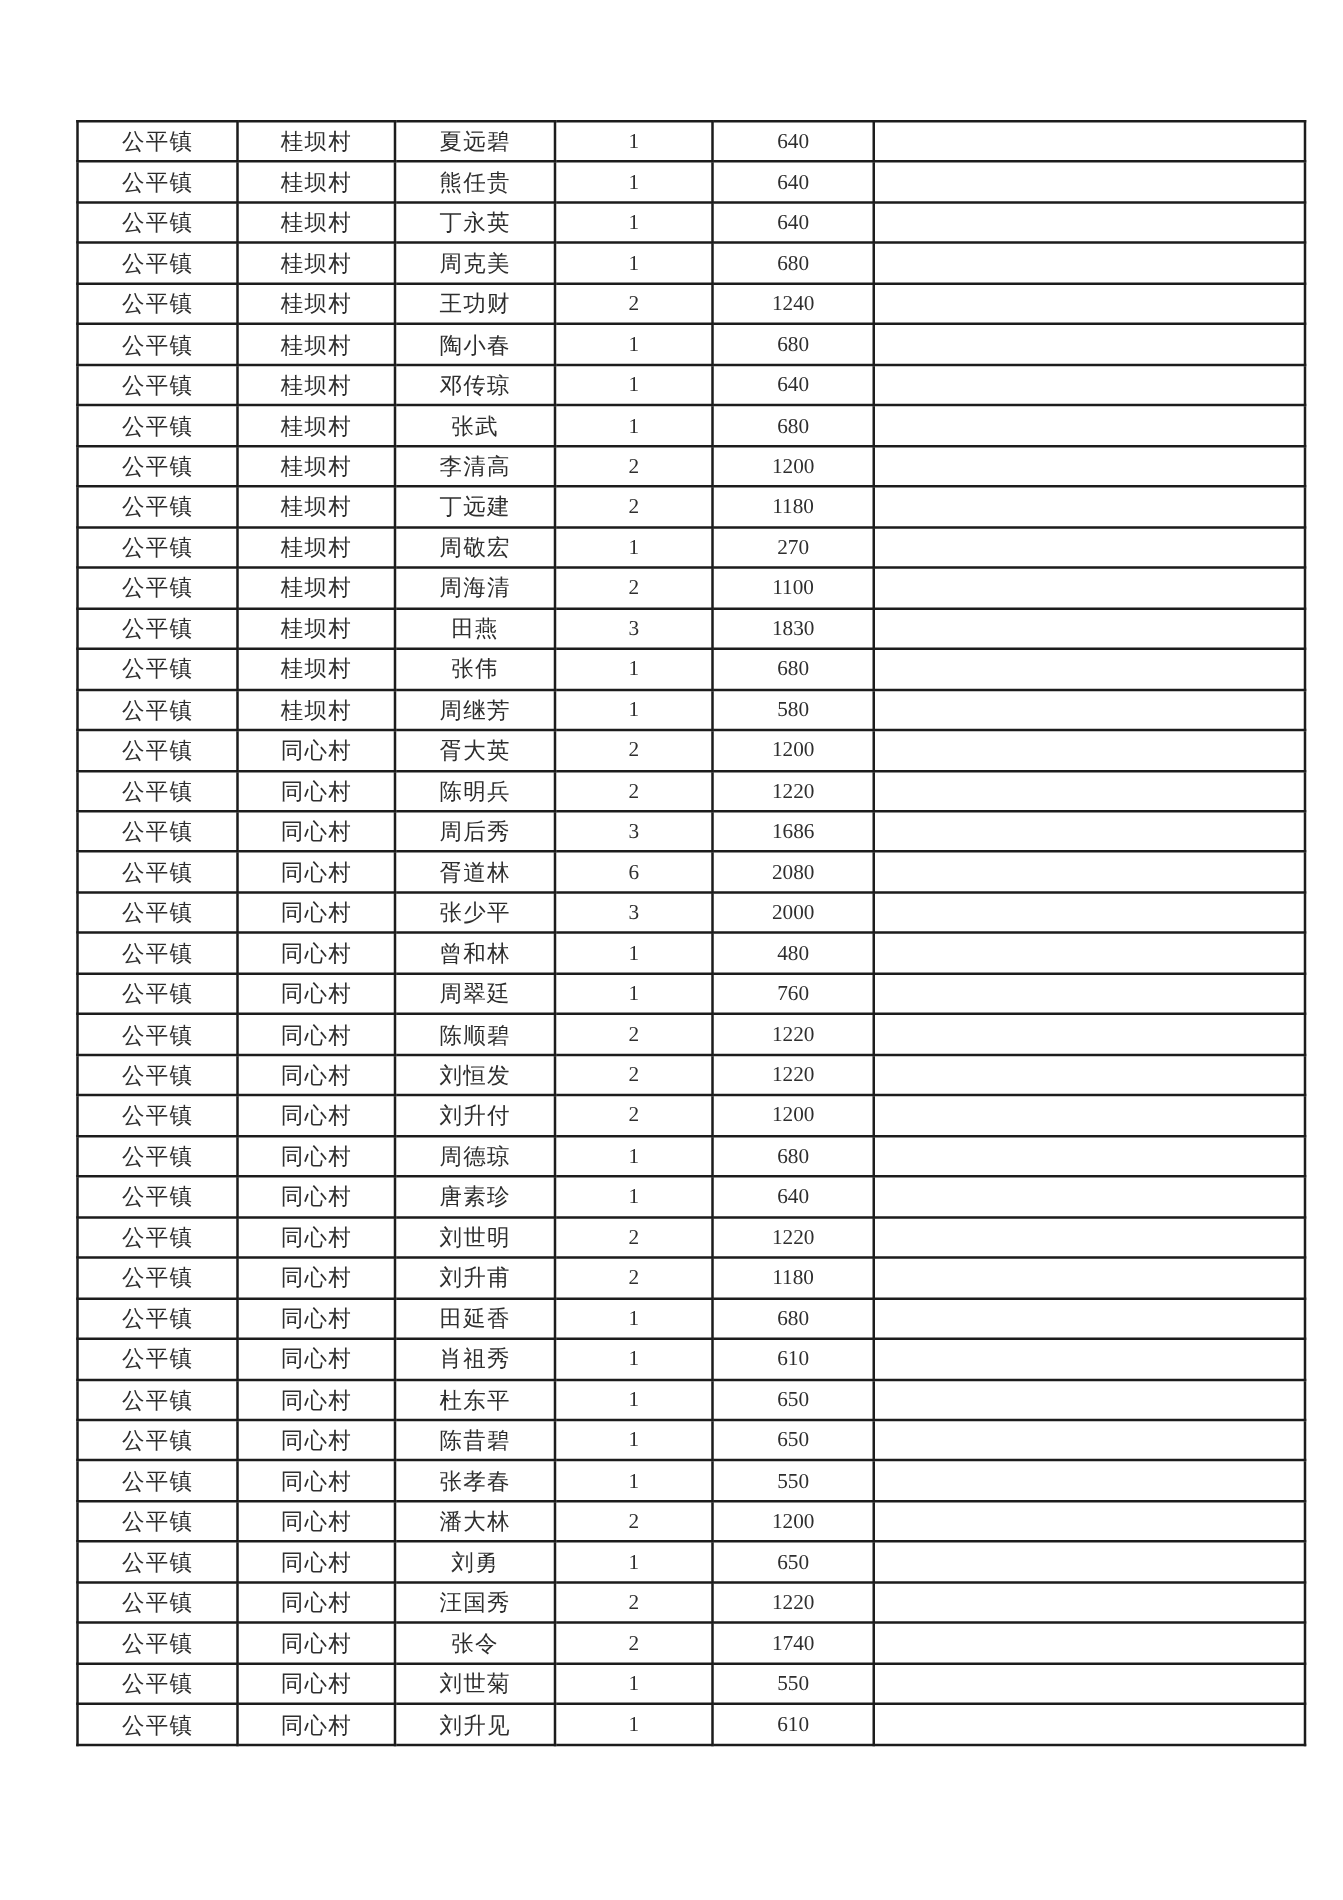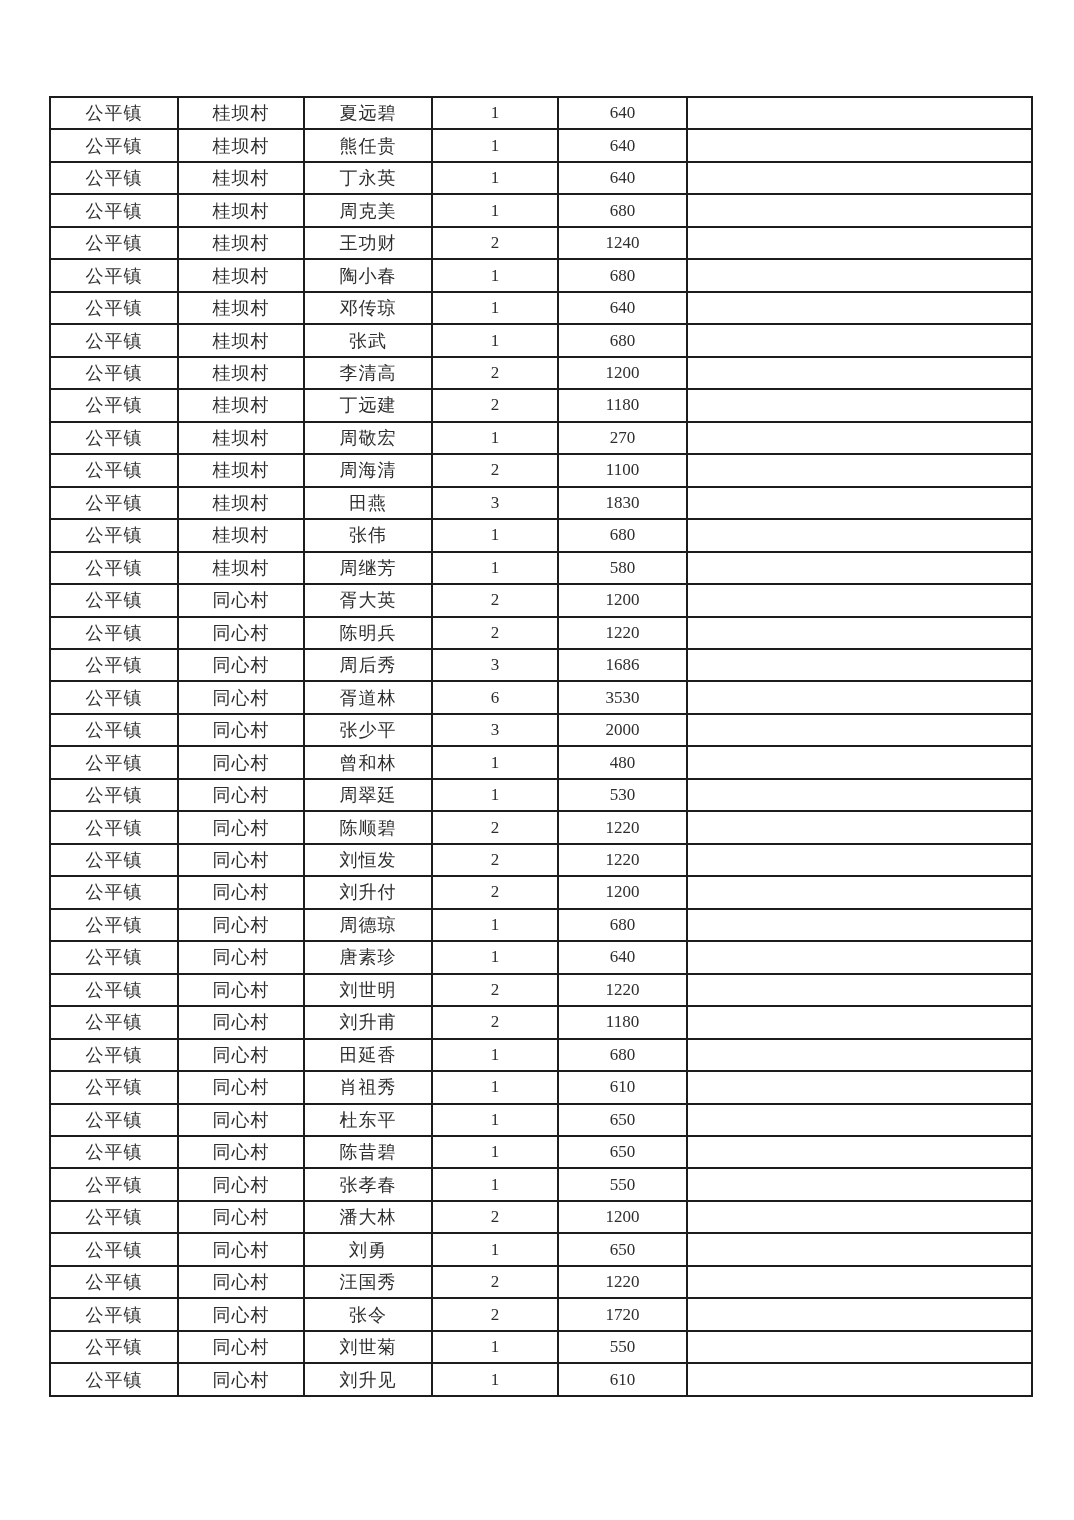--- a/index.html
+++ b/index.html
@@ -8,21 +8,21 @@
     background: #ffffff;
   }
   body {
     width: 1074px;
     height: 1520px;
     position: relative;
     font-family: "Liberation Serif", "DejaVu Serif", serif;
   }
   .page {
     position: absolute;
-    left: 4px; top: 0;
+    left: 16px; top: 0;
     width: 961px;
     height: 1520px;
     background: #ffffff;
   }
   table.records {
     position: absolute;
     left: 45px;
     top: 96px;
     width: 982px;
     height: 1301px;
@@ -208,21 +208,21 @@
           <td>周后秀</td>
           <td class="num">3</td>
           <td class="num">1686</td>
           <td></td>
         </tr>
         <tr>
           <td>公平镇</td>
           <td>同心村</td>
           <td>胥道林</td>
           <td class="num">6</td>
-          <td class="num">3530</td>
+          <td class="num">2080</td>
           <td></td>
         </tr>
         <tr>
           <td>公平镇</td>
           <td>同心村</td>
           <td>张少平</td>
           <td class="num">3</td>
           <td class="num">2000</td>
           <td></td>
         </tr>
@@ -232,21 +232,21 @@
           <td>曾和林</td>
           <td class="num">1</td>
           <td class="num">480</td>
           <td></td>
         </tr>
         <tr>
           <td>公平镇</td>
           <td>同心村</td>
           <td>周翠廷</td>
           <td class="num">1</td>
-          <td class="num">530</td>
+          <td class="num">760</td>
           <td></td>
         </tr>
         <tr>
           <td>公平镇</td>
           <td>同心村</td>
           <td>陈顺碧</td>
           <td class="num">2</td>
           <td class="num">1220</td>
           <td></td>
         </tr>
@@ -360,21 +360,21 @@
           <td>汪国秀</td>
           <td class="num">2</td>
           <td class="num">1220</td>
           <td></td>
         </tr>
         <tr>
           <td>公平镇</td>
           <td>同心村</td>
           <td>张令</td>
           <td class="num">2</td>
-          <td class="num">1720</td>
+          <td class="num">1740</td>
           <td></td>
         </tr>
         <tr>
           <td>公平镇</td>
           <td>同心村</td>
           <td>刘世菊</td>
           <td class="num">1</td>
           <td class="num">550</td>
           <td></td>
         </tr>

